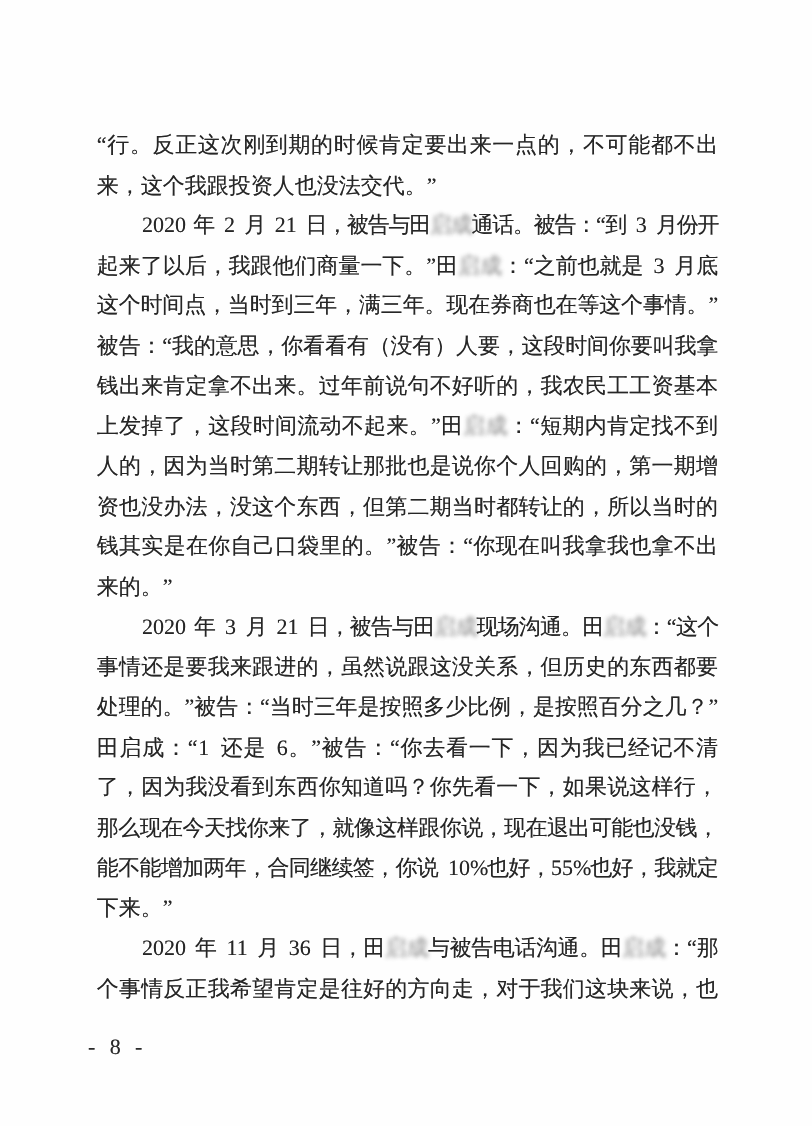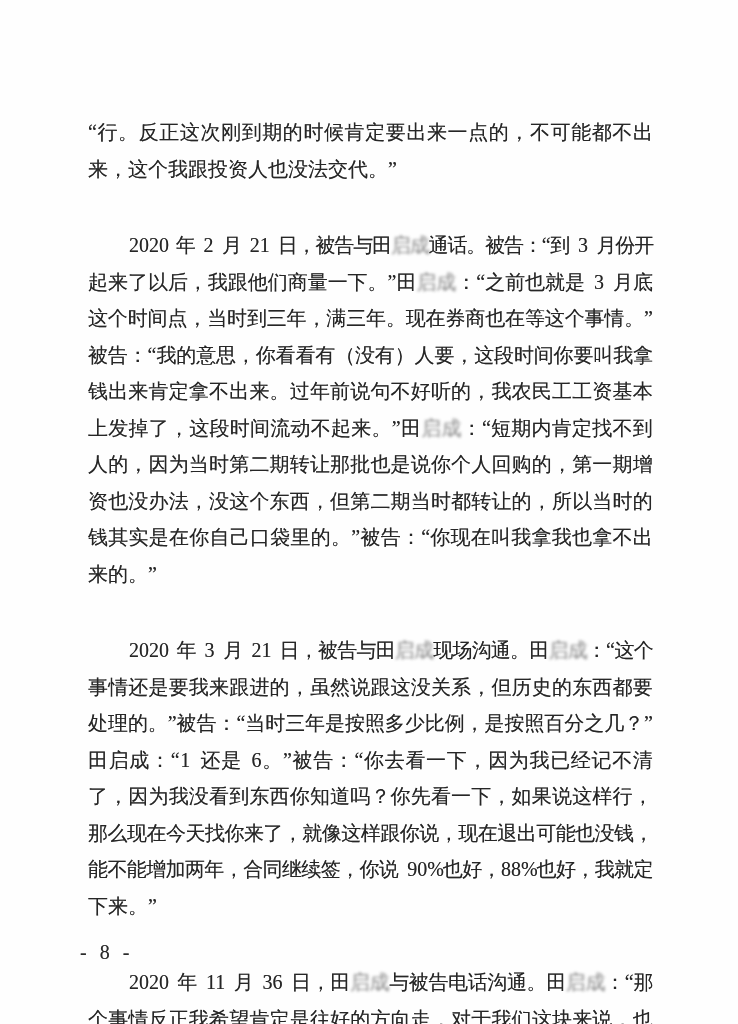--- a/index.html
+++ b/index.html
@@ -28,21 +28,20 @@
     align-items: center;
     height: 36.5px;
     font-size: 20px;
     line-height: 36.5px;
   }
   .line.end {
     justify-content: flex-start;
   }
   .line.indent {
     padding-left: 41px;
-    margin-top: 40px;
   }
   .tok {
     flex: 0 1 auto;
     min-width: 0;
     white-space: pre;
     text-shadow: 0 0 0.5px rgba(40,40,40,0.55);
   }
   .tok.sp {
     flex: 0 0 9px;
     width: 9px;
@@ -603,25 +602,25 @@
         <span class="tok">，</span>
         <span class="tok">合</span>
         <span class="tok">同</span>
         <span class="tok">继</span>
         <span class="tok">续</span>
         <span class="tok">签</span>
         <span class="tok">，</span>
         <span class="tok">你</span>
         <span class="tok">说</span>
         <span class="tok sp"></span>
-        <span class="tok">90%</span>
+        <span class="tok">10%</span>
         <span class="tok">也</span>
         <span class="tok">好</span>
         <span class="tok">，</span>
-        <span class="tok">88%</span>
+        <span class="tok">55%</span>
         <span class="tok">也</span>
         <span class="tok">好</span>
         <span class="tok">，</span>
         <span class="tok">我</span>
         <span class="tok">就</span>
         <span class="tok">定</span>
       </div>
       <div class="line end">
         <span class="tok">下</span>
         <span class="tok">来</span>

